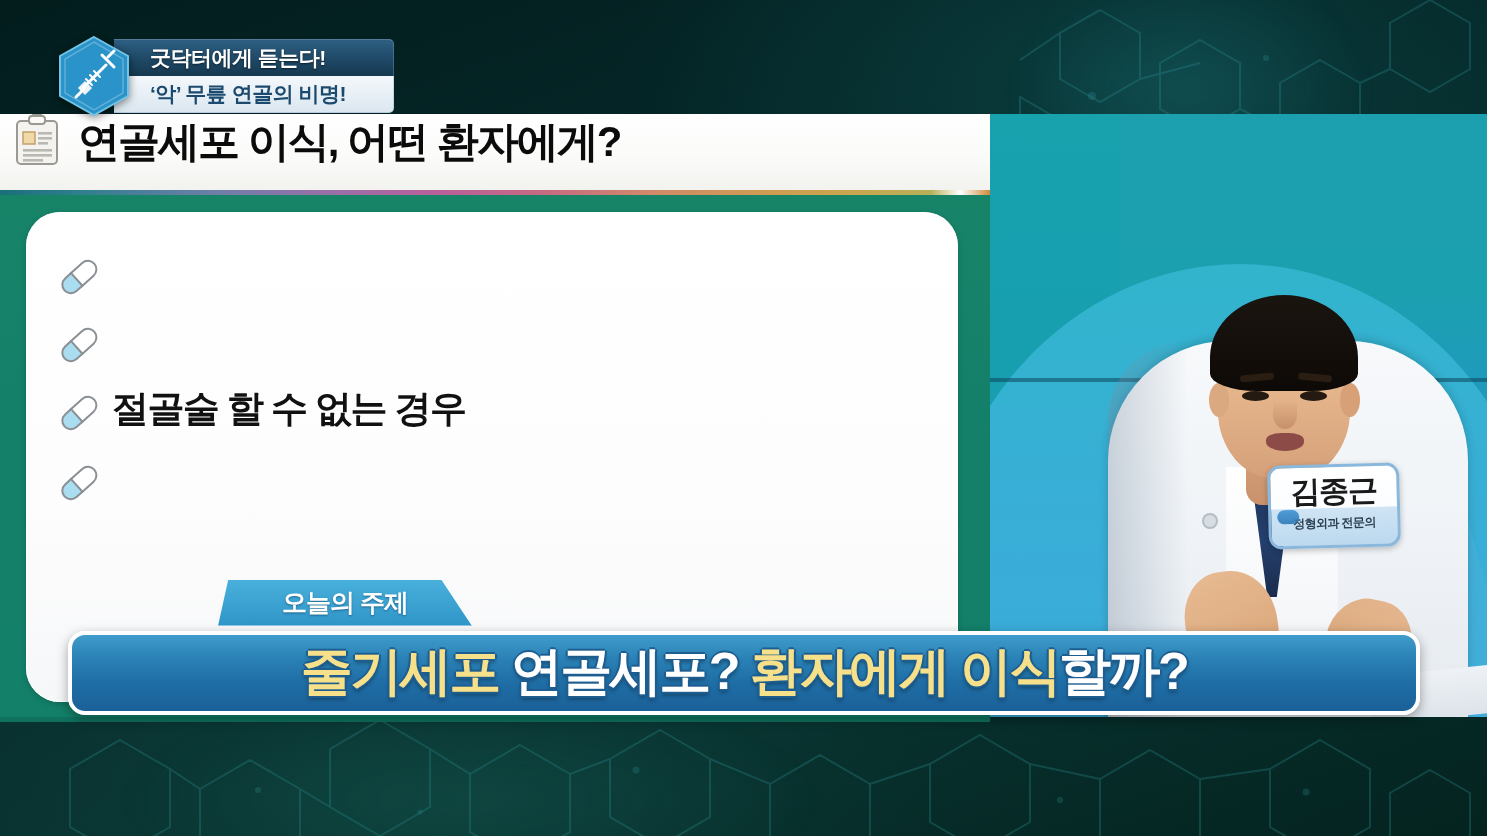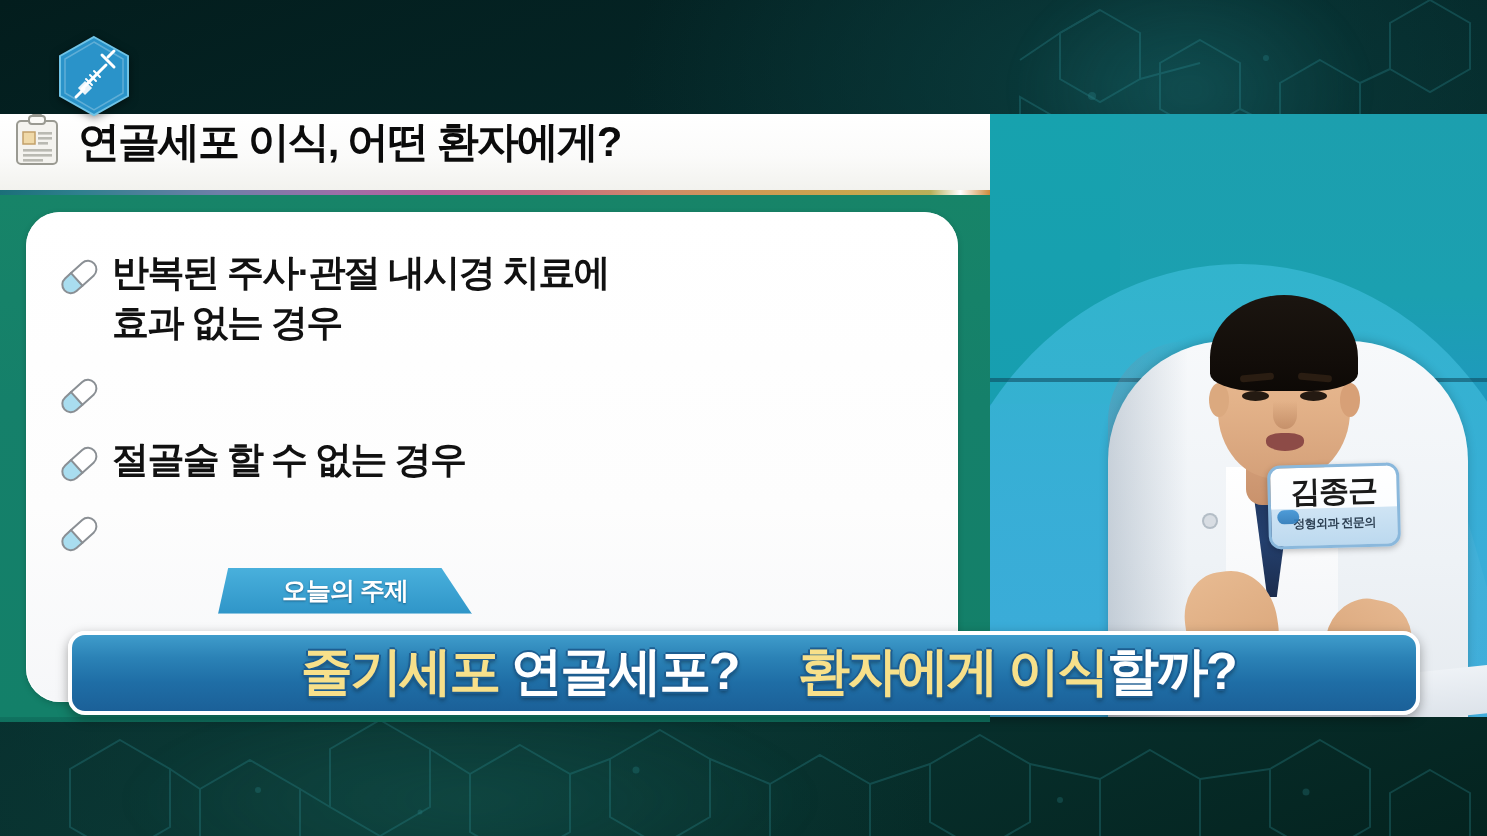--- a/index.html
+++ b/index.html
@@ -361,21 +361,21 @@
   #name-tag .nt-logo {
     position: absolute; left: 6px; bottom: 22px;
     width: 22px; height: 14px; border-radius: 7px;
     background: linear-gradient(180deg, #3f93d4, #2d79b8);
     opacity: 0.9;
   }
 
   
   #topic-tag {
     position: absolute;
-    left: 218px; top: 568px;
+    left: 218px; top: 580px;
     width: 254px; height: 46px;
     z-index: 40;
   }
   #topic-tag .tag-shape {
     position: absolute; inset: 0;
     background: linear-gradient(180deg, #49b0dc 0%, #2f95c8 100%);
     clip-path: polygon(4% 0, 88% 0, 100% 100%, 0 100%);
     border-radius: 6px 6px 0 0;
     box-shadow: 0 -1px 0 rgba(255,255,255,0.45) inset;
   }
@@ -408,21 +408,20 @@
     letter-spacing: -2.5px;
     white-space: nowrap;
     line-height: 1;
     padding-bottom: 4px;
   }
   .seg-yellow {
     color: #f7e08a;
     text-shadow:
       -2px 0 0 #1d5d90, 2px 0 0 #1d5d90, 0 -2px 0 #1d5d90, 0 2px 0 #1d5d90,
       0 3px 4px rgba(0,0,0,0.4);
-    margin-left: 48px;
   }
   .seg-white {
     color: #ffffff;
     text-shadow:
       -2px 0 0 #1d5d90, 2px 0 0 #1d5d90, 0 -2px 0 #1d5d90, 0 2px 0 #1d5d90,
       0 3px 4px rgba(0,0,0,0.4);
   }
 
   
   #panel-bottom-edge {
@@ -503,20 +502,28 @@
           <line x1="20" y1="62" x2="28" y2="54"></line>
         </g>
         <g stroke="#ffffff" stroke-width="2" stroke-linecap="round">
           <line x1="34" y1="40" x2="40" y2="46"></line>
           <line x1="30" y1="44" x2="36" y2="50"></line>
           <line x1="38" y1="36" x2="44" y2="42"></line>
         </g>
         <rect x="24" y="48" width="10" height="10" fill="#ffffff" opacity="0.9" transform="rotate(-45 29 53)"></rect>
       </svg>
     </div>
+    <div class="badge-titles">
+      <div class="badge-line badge-line1">
+        <span class="badge-t1">굿닥터에게 듣는다!</span>
+      </div>
+      <div class="badge-line badge-line2">
+        <span class="badge-t2">‘악’ 무릎 연골의 비명!</span>
+      </div>
+    </div>
   </div>
 
   <div id="title-bar">
     <div id="clipboard-icon">
       <svg viewBox="0 0 46 52">
         <rect x="3" y="7" width="40" height="43" rx="4" fill="#f4f3ef" stroke="#9a9a92" stroke-width="2"></rect>
         <path d="M15 8 a8 8 0 0 1 16 0" fill="#f4f3ef" stroke="#9a9a92" stroke-width="2"></path>
         <rect x="15" y="2" width="16" height="8" rx="3" fill="#fbfaf7" stroke="#9a9a92" stroke-width="2"></rect>
         <rect x="9" y="18" width="12" height="12" fill="#f0d9a8" stroke="#c2a06a" stroke-width="1.5"></rect>
         <g fill="#b9b9b2">
@@ -540,22 +547,20 @@
 
     <div class="bullet-row">
       <div class="pill-icon">
         <svg viewBox="0 0 44 44">
           <g transform="rotate(-42 22 22)">
             <rect x="6" y="14" width="32" height="17" rx="8.5" fill="#ffffff" stroke="#8a8f94" stroke-width="2"></rect>
             <path d="M14.5 14 H6.5 A8.5 8.5 0 0 0 6.5 31 H14.5 Z" fill="#a9ddef" stroke="#8a8f94" stroke-width="2"></path>
           </g>
         </svg>
       </div>
-      <div class="bullet-text">반복된 주사·관절 내시경 치료에
-효과 없는 경우</div>
     </div>
 
     <div class="bullet-row">
       <div class="pill-icon">
         <svg viewBox="0 0 44 44">
           <g transform="rotate(-42 22 22)">
             <rect x="6" y="14" width="32" height="17" rx="8.5" fill="#ffffff" stroke="#8a8f94" stroke-width="2"></rect>
             <path d="M14.5 14 H6.5 A8.5 8.5 0 0 0 6.5 31 H14.5 Z" fill="#a9ddef" stroke="#8a8f94" stroke-width="2"></path>
           </g>
         </svg>

